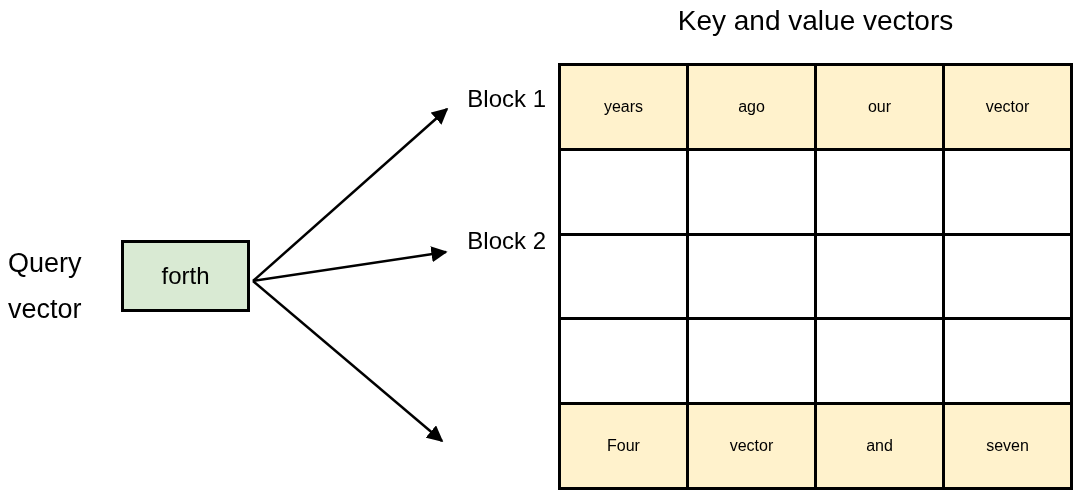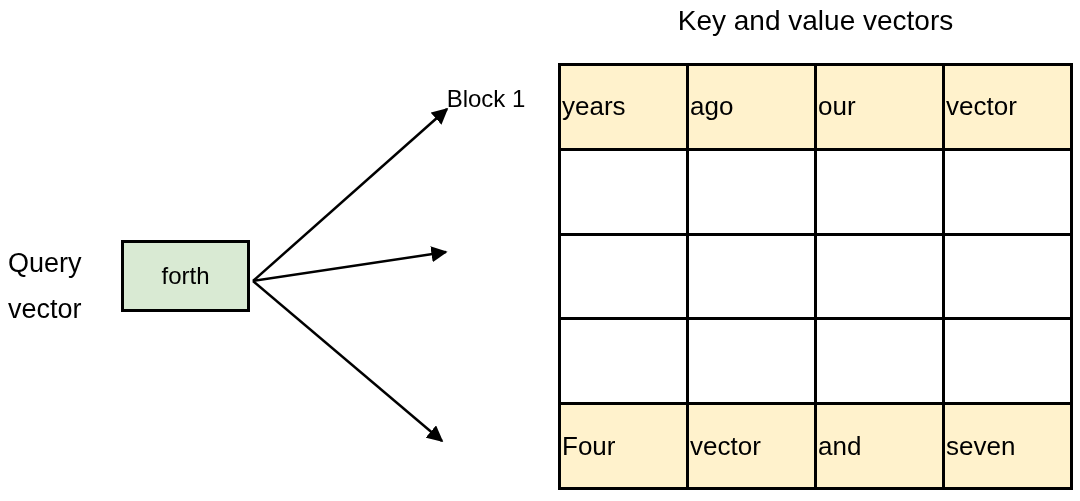--- a/index.html
+++ b/index.html
@@ -44,21 +44,21 @@
     box-sizing: border-box;
     display: flex;
     align-items: center;
     justify-content: center;
     font-size: 24px;
   }
   .block-label {
     position: absolute;
     right: 534px;
     width: 120px;
-    text-align: center;
+    text-align: right;
     font-size: 24px;
     line-height: 30px;
   }
   #block-label-1 { top: 84px; }
   #block-label-2 { top: 226px; }
   #block-label-0 { top: 438px; }
   svg.arrows {
     position: absolute;
     left: 0;
     top: 0;
@@ -73,22 +73,23 @@
     left: 558px;
     top: 63px;
     width: 515px;
     height: 427px;
     border-collapse: collapse;
     table-layout: fixed;
   }
   table.kv td {
     border: 3px solid var(--border, #000);
     height: 68px;
+    text-align: center;
     vertical-align: middle;
-    font-size: 26px;
+    font-size: 16px;
     background: #ffffff;
   }
   table.kv td.filled {
     background: var(--highlight, #fff2cc);
   }
 </style>
 </head>
 <body>
 
 <div id="canvas">
@@ -107,20 +108,21 @@
       <marker id="arrowhead" viewBox="0 0 10 10" refX="9" refY="5" markerWidth="6.5" markerHeight="6.5" orient="auto-start-reverse">
         <path d="M0,0 L10,5 L0,10 z" fill="#000"></path>
       </marker>
     </defs>
     <line x1="253" y1="281" x2="447" y2="109" marker-end="url(#arrowhead)"></line>
     <line x1="253" y1="281" x2="446" y2="252" marker-end="url(#arrowhead)"></line>
     <line x1="253" y1="281" x2="442" y2="441" marker-end="url(#arrowhead)"></line>
   </svg>
 
   <div class="block-label" id="block-label-1">Block 1</div>
+  <div class="block-label" id="block-label-2">Block 2</div>
 
   <table class="kv">
     <tbody>
         <tr>
           <td class="filled">years</td>
           <td class="filled">ago</td>
           <td class="filled">our</td>
           <td class="filled">vector</td>
         </tr>
         <tr>

